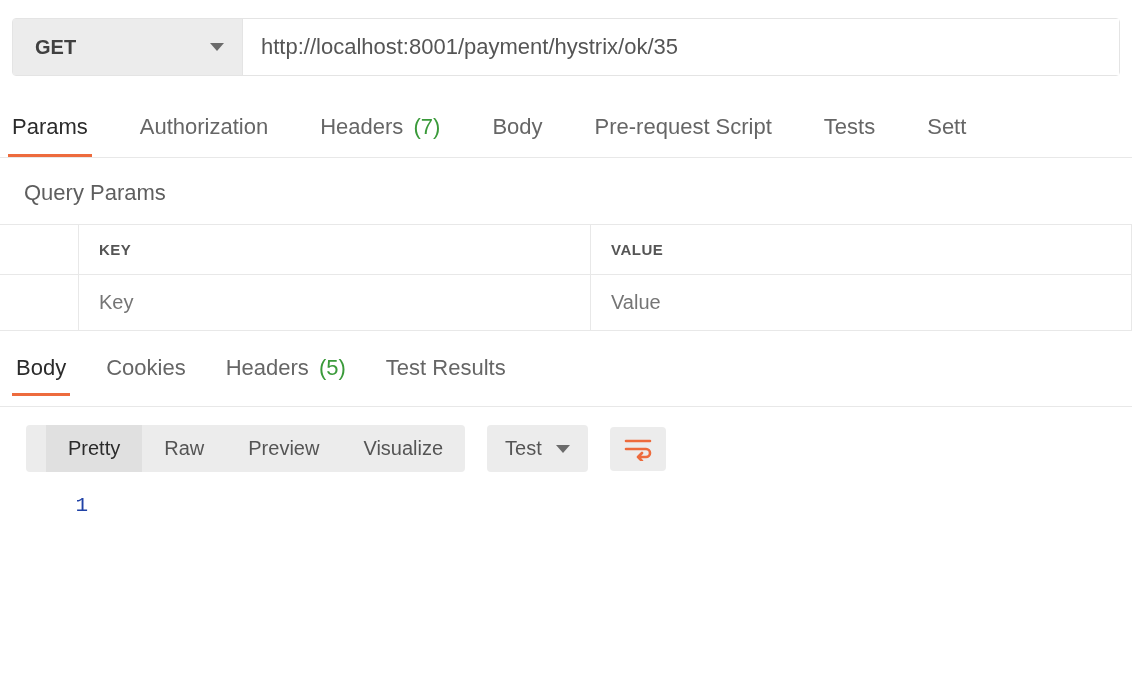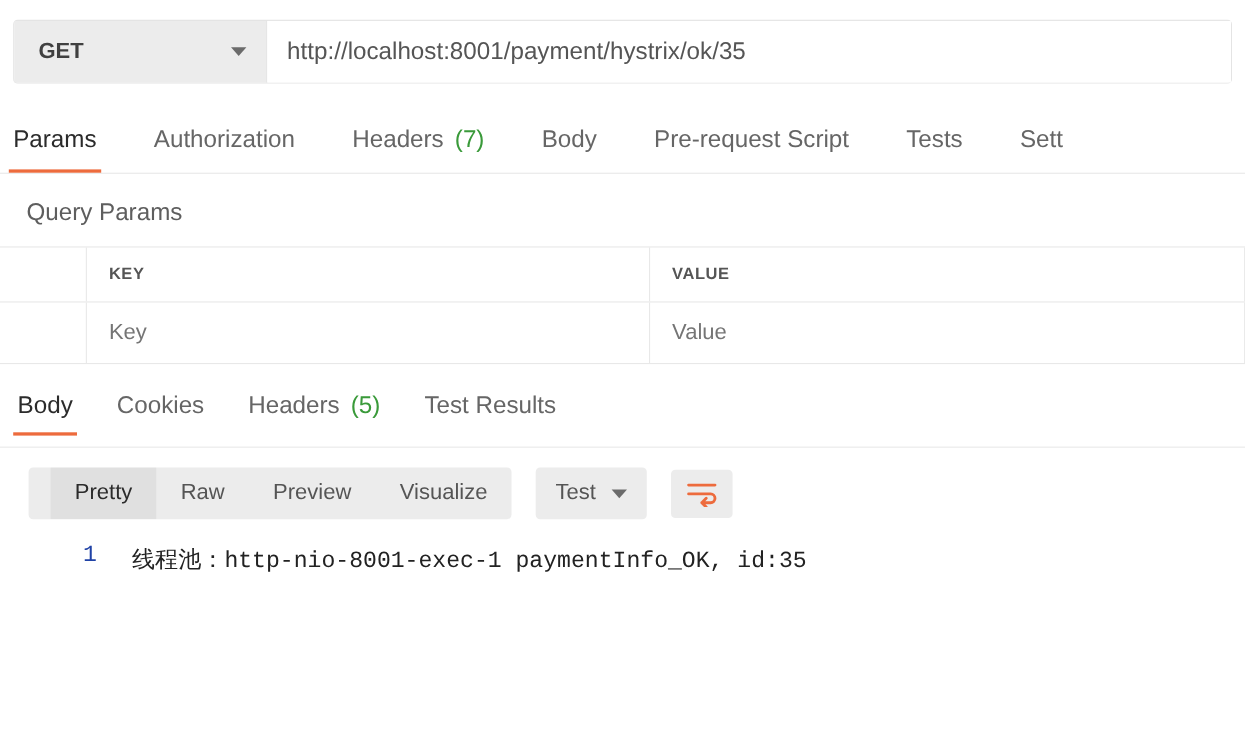--- a/index.html
+++ b/index.html
@@ -230,14 +230,13 @@
     <span class="wrap-icon">
       <svg width="28" height="24" viewBox="0 0 28 24">
         <path d="M2 4 H26 M2 12 H22 A4 4 0 0 1 22 20 H14 M14 20 L18 16 M14 20 L18 24" stroke="#ed6b3d" stroke-width="2.6" fill="none" stroke-linecap="round" stroke-linejoin="round"></path>
       </svg>
     </span>
   </div>
 </div>
 
 <div class="resp-body">
   <div class="line-no">1</div>
-  <div class="resp-text">线程池：http-nio-8001-exec-1 paymentInfo_OK, id:35</div>
 </div>
 
 </body></html>

